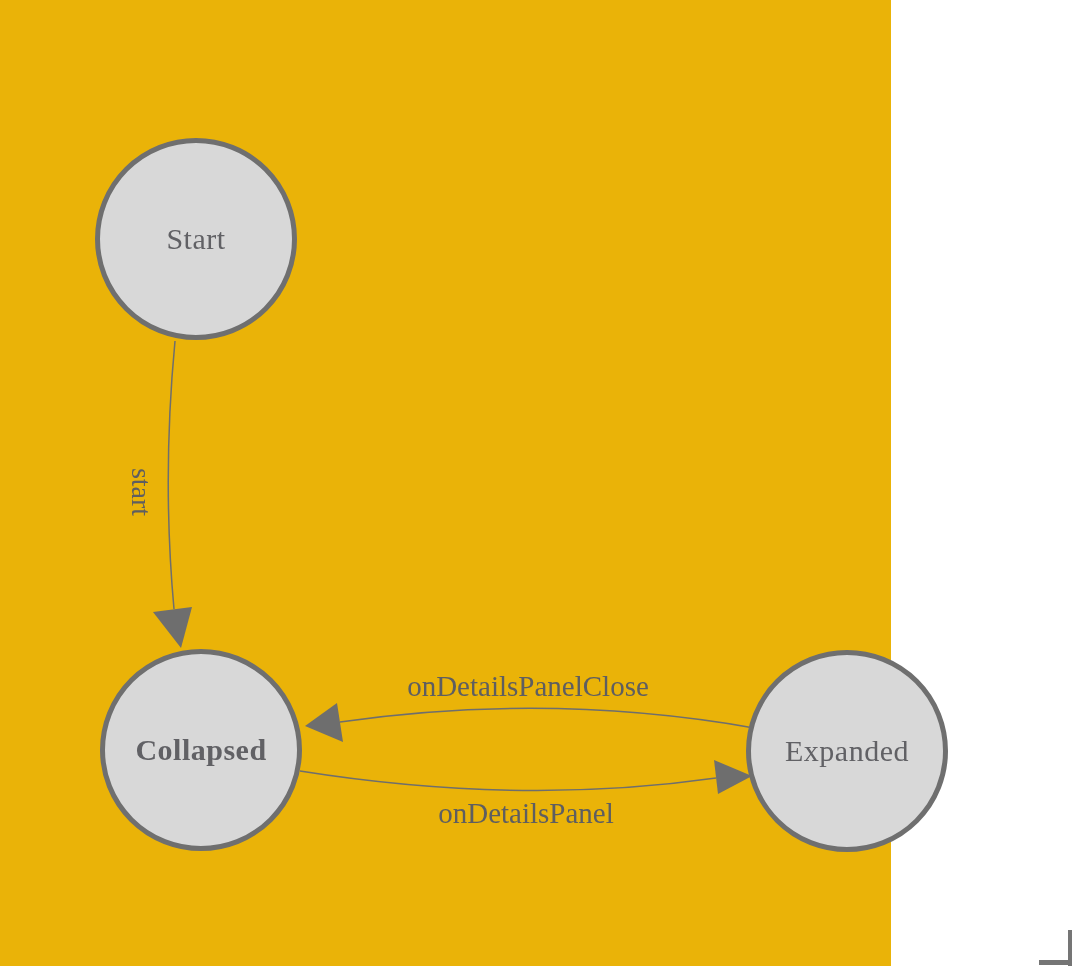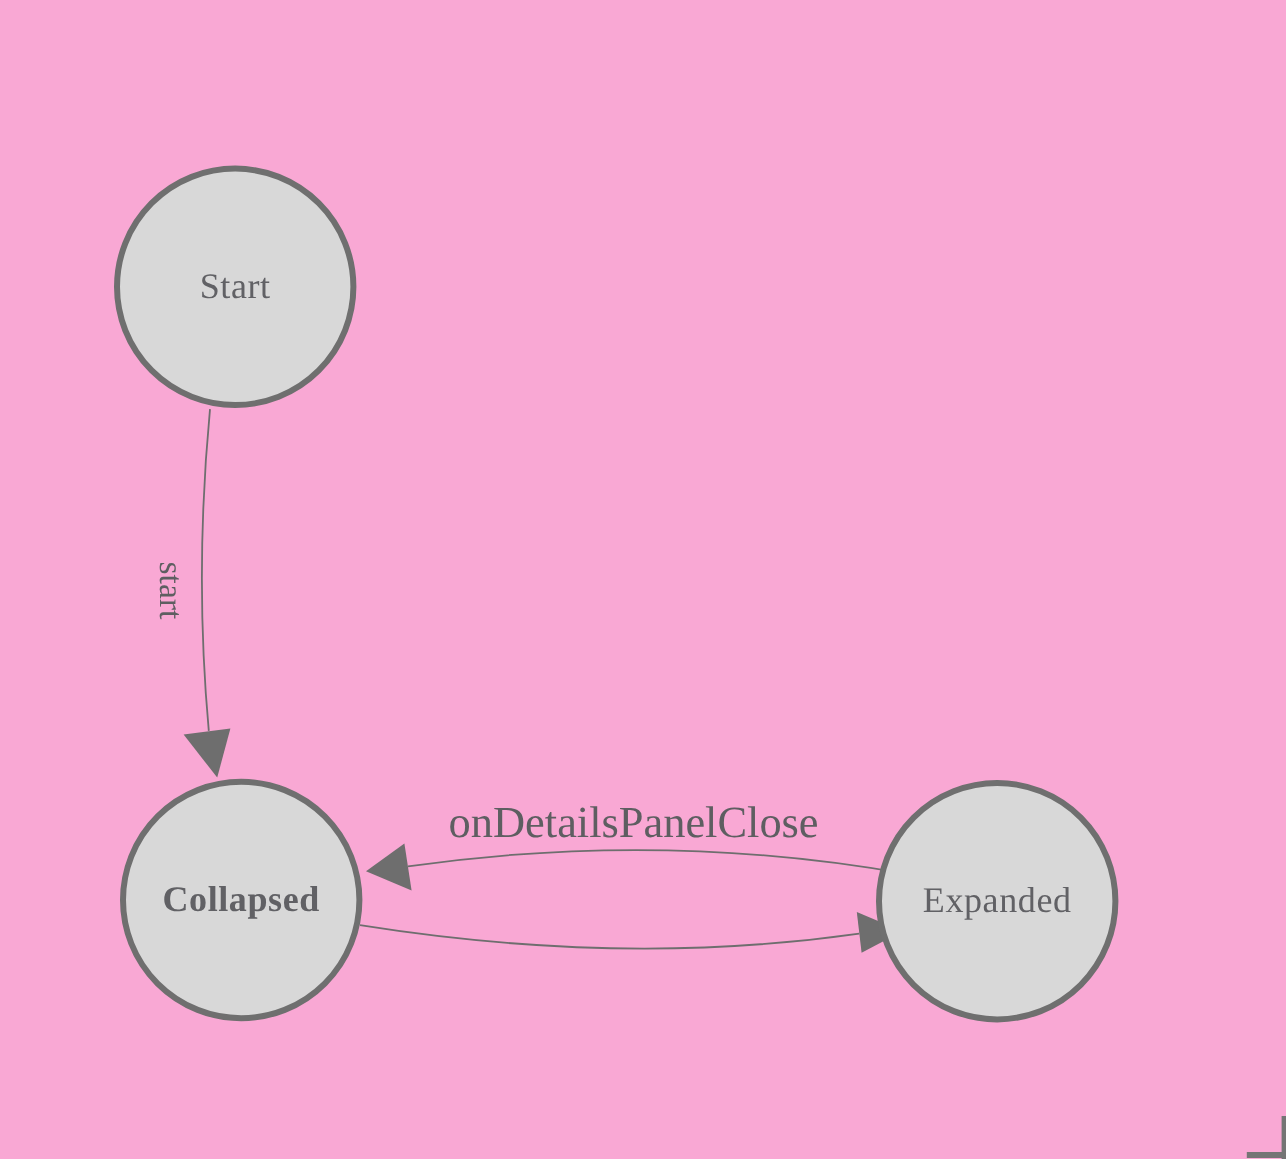--- a/index.html
+++ b/index.html
@@ -6,23 +6,23 @@
     margin: 0;
     padding: 0;
     width: 1072px;
     height: 966px;
     background: #ffffff;
     overflow: hidden;
     font-family: "Liberation Serif", serif;
   }
   .canvas {
     position: relative;
-    width: 1072px;
+    width: 891px;
     height: 966px;
-    background: #f9a8d4;
+    background: #eab308;
   }
   svg.edge-layer {
     position: absolute;
     left: 0; top: 0;
     width: 1072px;
     height: 966px;
   }
   .state-node {
     position: absolute;
     width: 202px;
@@ -35,25 +35,25 @@
     align-items: center;
     justify-content: center;
   }
   .state-node .node-label {
     font-size: 30px;
     color: #616165;
     letter-spacing: 0.5px;
   }
   #node-start     { left: 95px;  top: 138px; }
   #node-collapsed { left: 100px; top: 649px; font-weight: bold; }
-  #node-expanded  { left: 730px; top: 650px; }
+  #node-expanded  { left: 746px; top: 650px; }
 
   .edge-label {
     position: absolute;
-    font-size: 37px;
+    font-size: 29px;
     color: #5e5e61;
     white-space: nowrap;
     transform: translate(-50%, -50%);
   }
   #label-close { left: 528px; top: 686px; }
   #label-open  { left: 526px; top: 813px; }
   #label-start {
     left: 141px; top: 492px;
     font-size: 28px;
     transform: translate(-50%, -50%) rotate(90deg);
@@ -98,17 +98,18 @@
   </div>
 
   <div class="state-node" id="node-expanded">
     <span class="node-label">Expanded</span>
   </div>
 
   <div class="edge-label" id="label-start">start</div>
 
   <div class="edge-label" id="label-close">onDetailsPanelClose</div>
 
+  <div class="edge-label" id="label-open">onDetailsPanel</div>
 
   <div class="corner-mark-v"></div>
   <div class="corner-mark-h"></div>
 
 </div>
 
 </body></html>

